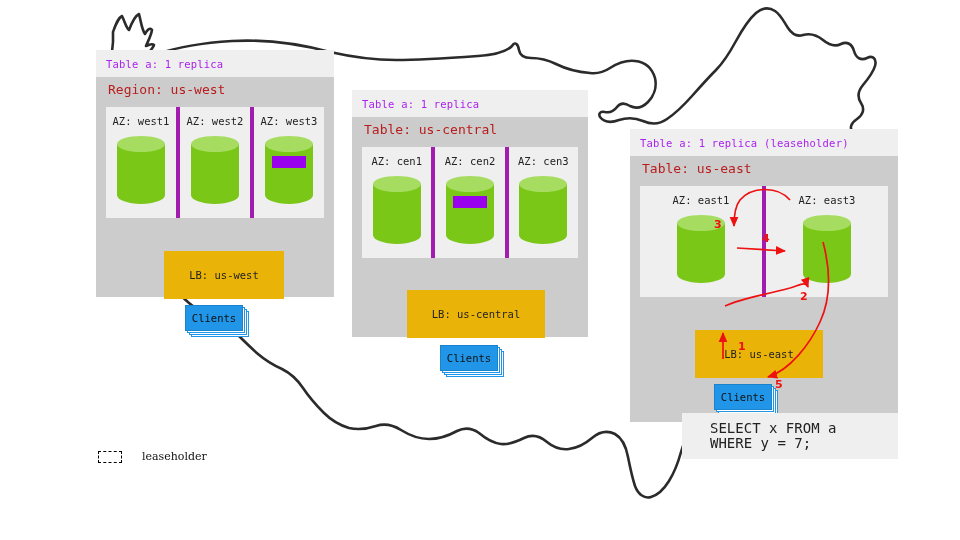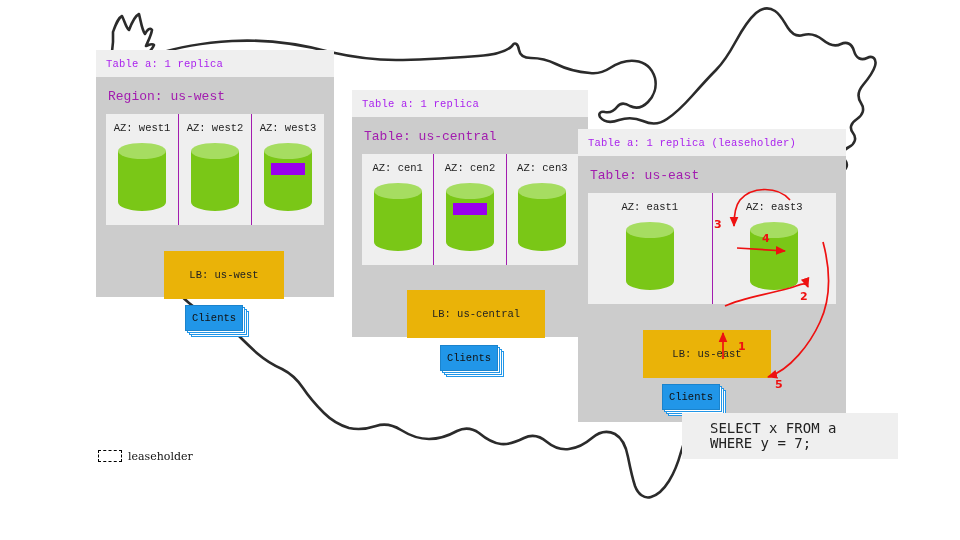--- a/index.html
+++ b/index.html
@@ -8,44 +8,44 @@
     background:#ffffff;
     font-family:"DejaVu Sans Mono","Liberation Mono",monospace;
     position:relative;overflow:hidden;
   }
   #stage{position:absolute;inset:0;width:960px;height:540px;}
 
   
   #map-layer{position:absolute;left:0;top:0;width:960px;height:540px;z-index:1;}
 
   
-  .region-panel{position:absolute;z-index:2;font-family:Liberation Mono, monospace;}
+  .region-panel{position:absolute;z-index:2;}
   .panel-header{
     background:#efefef;
     color:#aa22ee;
     font-size:10.5px;
     padding:8px 10px 7px 10px;
     letter-spacing:.2px;
     white-space:nowrap;
   }
   .panel-body{
     background:#cccccc;
     padding:0 10px 10px 10px;
     position:relative;
   }
   .region-title{
-    font-size:13px;color:#a21caf;
-    padding:12px 2px 10px 2px;
+    font-size:13px;color:#b91c1c;
+    padding:5px 2px 10px 2px;
     white-space:nowrap;
   }
   .az-row{display:flex;background:#efefef;}
   .az-cell{
     flex:1;
     background:#efefef;
-    border-right:1px solid #a21caf;
+    border-right:4px solid #a21caf;
     padding:8px 0 10px 0;
     text-align:center;
   }
   .az-cell:last-child{border-right:none;}
   .az-label{font-size:10.5px;color:#222;display:block;margin-bottom:9px;white-space:nowrap;}
 
   
   .cyl{
     position:relative;
     width:48px;height:72px;
@@ -119,21 +119,21 @@
     font-size:14px;color:#222;
     padding:8px 28px;
     line-height:15px;
     white-space:pre;
     z-index:3;
   }
 
   
   .legend{
     position:absolute;
-    display:flex;gap:6px;
+    display:flex;align-items:center;gap:20px;
     z-index:3;
     font-family:"DejaVu Serif","Liberation Serif",serif;
     font-size:11px;color:#111;
   }
   .legend-swatch{
     width:22px;height:10px;
     border:1.6px dashed #000;
     background:transparent;
     display:inline-block;
   }
@@ -308,21 +308,21 @@
       <div class="lb-box" style="left:55px;top:173px;width:106px;">LB: us-central</div>
       <div class="clients" style="left:88px;top:228px;">
         <div class="sheet s3"></div>
         <div class="sheet s2"></div>
         <div class="sheet s1"></div>
         <div class="sheet front">Clients</div>
       </div>
     </div>
   </div>
 
-  <div class="region-panel" id="panel-east" style="left:578px;top:129px;width:268px;">
+  <div class="region-panel" id="panel-east" style="left:630px;top:129px;width:268px;">
     <div class="panel-header">Table a: 1 replica (leaseholder)</div>
     <div class="panel-body" style="height:256px;">
       <div class="region-title">Table: us-east</div>
       <div class="az-row">
         <div class="az-cell">
           <span class="az-label">AZ: east1</span>
           <div class="cyl">
             <div class="cyl-body"></div>
             <div class="cyl-top"></div>
           </div>

